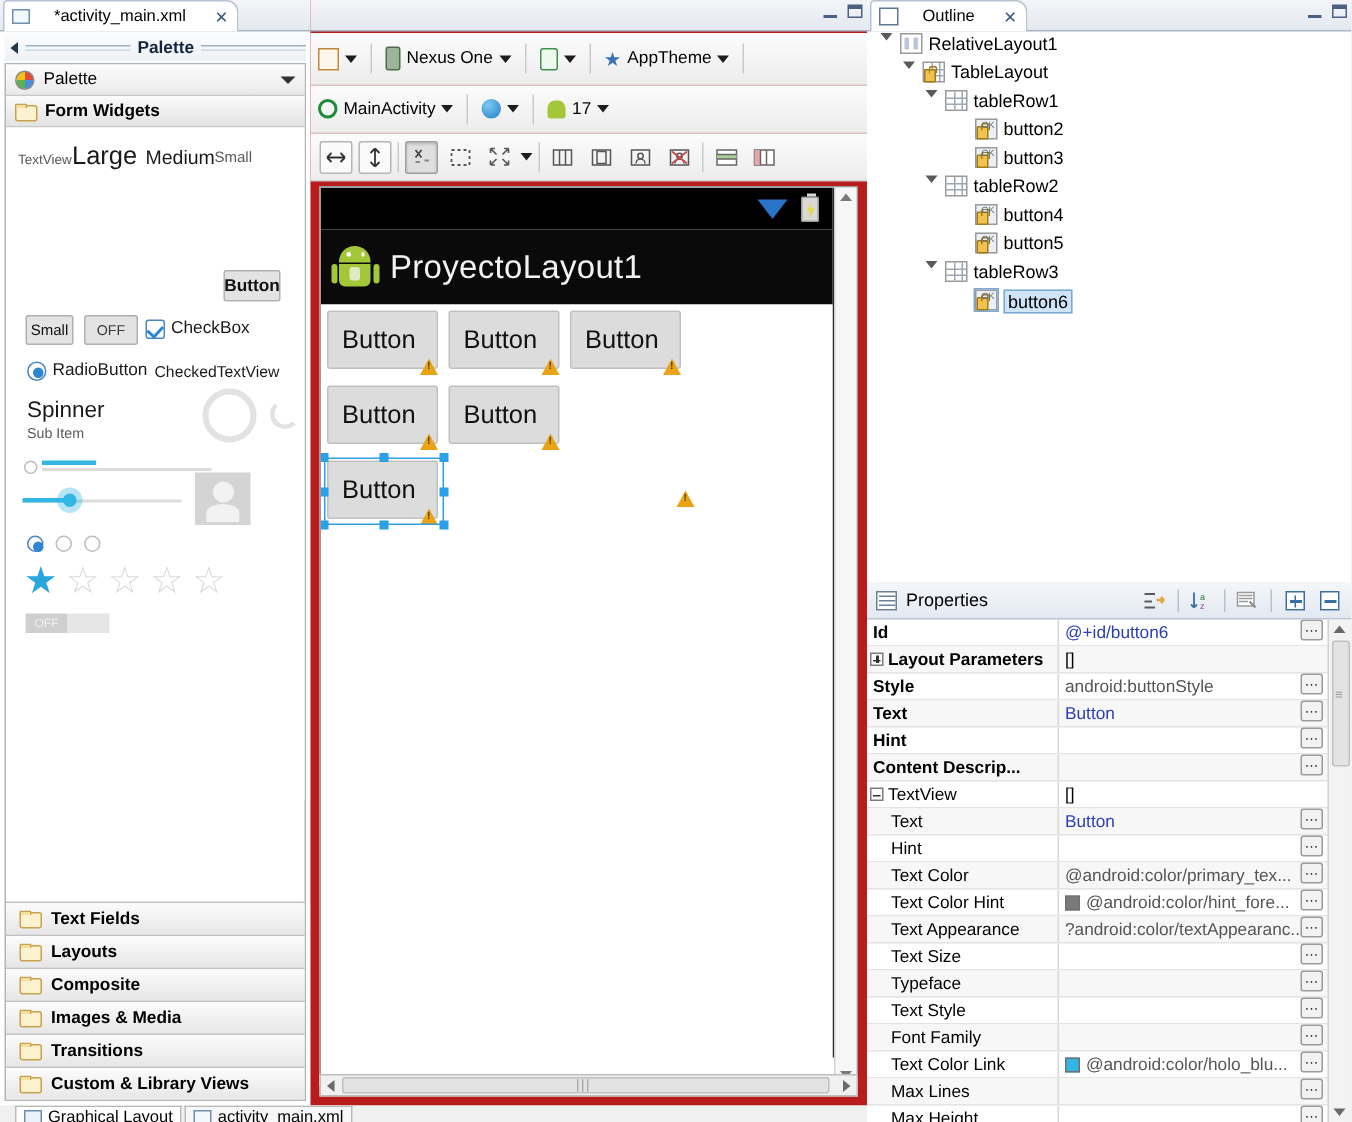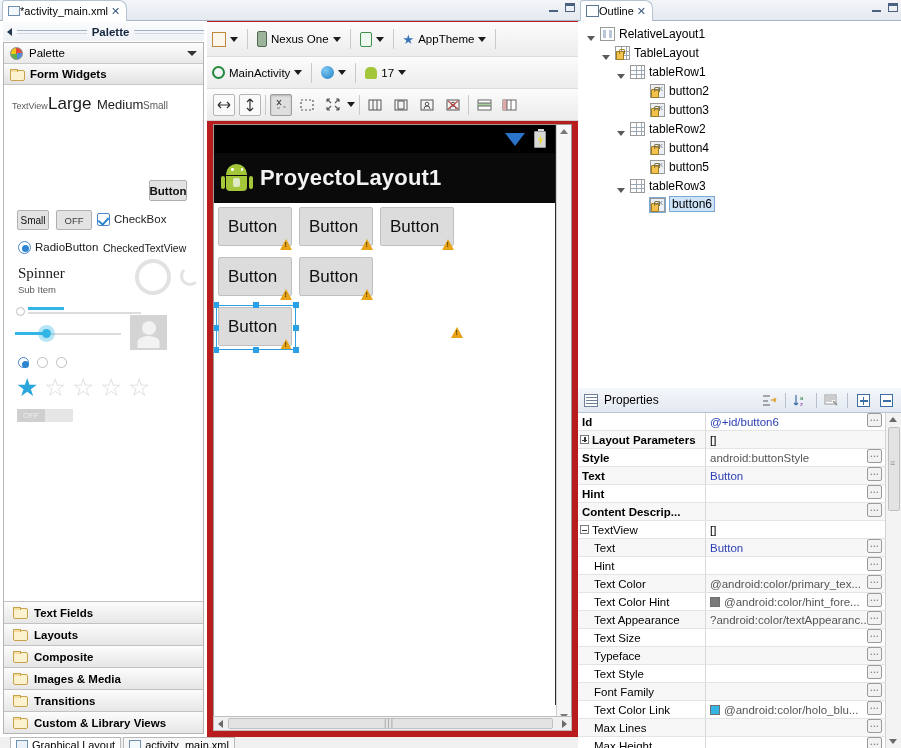--- a/index.html
+++ b/index.html
@@ -15,21 +15,21 @@
 
   
   .panel { position: absolute; background: #fff; }
   .view-tab-strip {
     position: absolute; left: 0; top: 0; height: 21px; width: 100%;
     background: linear-gradient(#f3f5f8, #e4e9f0);
     border-bottom: 1px solid #a6b4c6;
   }
   .view-tab {
     position: absolute; left: 2px; top: 0px; height: 21px;
-    display: flex; align-items: center; gap: 0;
+    display: flex; align-items: center; gap: 16px;
     padding: 0 6px 0 5px;
     background: #fff;
     border: 1px solid #b4c2d2; border-bottom: none;
     border-radius: 3px 8px 0 0;
     font-size: 11px;
     white-space: nowrap;
   }
   .view-tab.active { background: #ffffff; }
   .tab-close { color: #3d5a80; font-size: 11px; margin-left: 3px; }
   .minmax { position: absolute; right: 3px; top: 3px; display: flex; gap: 7px; align-items: center; }
@@ -160,21 +160,21 @@
   #battery::after{content:"";position:absolute;left:3px;top:2px;width:5px;height:12px;
       background:linear-gradient(#f3e14a,#e5cf2f); clip-path: polygon(60% 0,0 55%,42% 55%,28% 100%,100% 40%,52% 40%);}
   #action-bar { height:50px; background:#0a0a0a; display:flex; align-items:center; gap:9px; padding-left:9px; }
   #app-icon { width:28px;height:30px;position:relative;flex:0 0 auto; }
   #app-icon .head{position:absolute;left:3px;top:1px;width:21px;height:11px;border-radius:11px 11px 0 0;background:#a4c639;}
   #app-icon .body{position:absolute;left:3px;top:13px;width:21px;height:15px;border-radius:0 0 4px 4px;background:#a4c639;}
   #app-icon .eye{position:absolute;top:5px;width:2.5px;height:2.5px;border-radius:50%;background:#fff;}
   #app-icon .arml,#app-icon .armr{position:absolute;top:13px;width:4px;height:13px;border-radius:3px;background:#a4c639;}
   #app-icon .arml{left:-2px;} #app-icon .armr{right:-2px;}
   #app-icon .chest{position:absolute;left:10px;top:15px;width:7px;height:9px;background:#dfe9c2;border-radius:2px;}
-  #app-title { color:#f2f2f2; font-size:22px; font-weight:700; letter-spacing:.2px;}
+  #app-title { color:#f2f2f2; font-size:22px; font-weight:400; letter-spacing:.2px;}
   #device-body { position:relative; height:502px; background:#fff; }
 
   .abtn {
     position:absolute; background:#dcdcdc; border:1px solid #c0c0c0; border-radius:2px;
     display:flex; align-items:center; padding-left:9px; color:#111; font-size:17px;
   }
   .warn { position:absolute; width:12px;height:11px; }
   .warn::before{content:"";position:absolute;left:0;top:0;width:0;height:0;
      border-left:6px solid transparent;border-right:6px solid transparent;border-bottom:11px solid #e8a317;}
   .warn::after{content:"!";position:absolute;left:4.6px;top:2px;font-size:7px;line-height:8px;color:#5a4200;font-weight:bold;}
@@ -184,21 +184,21 @@
   
   .sb-v { position:absolute; width:15px; background:#f6f6f6; border-left:1px solid #d2d2d2; }
   .sb-h { position:absolute; height:15px; background:#f6f6f6; border-top:1px solid #d2d2d2; }
   .sb-thumb { position:absolute; background:#e3e3e3; border:1px solid #c0c0c0; border-radius:2px; }
   .sb-arrow { position:absolute; width:0;height:0; }
   .sb-grip { position:absolute; color:#9a9a9a; font-size:9px; letter-spacing:1px;}
 
   
   #outline-panel { left: 578px; top: 0; width: 323px; height: 388px; background:#fff;}
   #outline-tree { position:absolute; left:1px; top:22px; width:321px; height:365px; background:#fff; overflow:hidden;}
-  .tr { height:19px; display:flex; align-items:flex-end; gap:4px; font-size:12px; white-space:nowrap;}
+  .tr { height:19px; display:flex; align-items:flex-start; gap:4px; font-size:12px; white-space:nowrap;}
   .tw { width:0;height:0;border-left:4px solid transparent;border-right:4px solid transparent;
         border-top:5px solid #5a5a5a; flex:0 0 auto; margin-right:1px;}
   .tw.hidden{visibility:hidden;}
   .ti { width:15px;height:14px;flex:0 0 auto;position:relative;background:#fff;border:1px solid #9a9a9a;}
   .ti.rel::before{content:"";position:absolute;left:2px;top:2px;width:3px;height:8px;background:#b9c7d6;}
   .ti.rel::after{content:"";position:absolute;right:2px;top:2px;width:3px;height:8px;background:#b9c7d6;}
   .ti.grid{background:
      linear-gradient(#9aa7b4,#9aa7b4) 0 4px/100% 1px no-repeat,
      linear-gradient(#9aa7b4,#9aa7b4) 0 8px/100% 1px no-repeat,
      linear-gradient(#9aa7b4,#9aa7b4) 5px 0/1px 100% no-repeat,
@@ -292,21 +292,21 @@
 
         <span class="pbtn" style="left:13px;top:125px;width:32px;height:20px;font-size:10px;">Small</span>
         <span class="pbtn" style="left:52px;top:125px;width:36px;height:20px;font-size:9.5px;color:#3a3a3a;">OFF</span>
         <span class="pcheck" style="left:93px;top:128px;"></span>
         <span class="w-tv" style="left:110px;top:128px;font-size:11.5px;color:#1a1a1a;">CheckBox</span>
 
         <span class="pradio on" style="left:14px;top:156px;"></span>
         <span class="w-tv" style="left:31px;top:156px;font-size:11.5px;color:#1a1a1a;">RadioButton</span>
         <span class="w-tv" style="left:99px;top:157px;font-size:10.5px;color:#1a1a1a;">CheckedTextView</span>
 
-        <span class="w-tv" style="left:14px;top:180px;font-size:15px;color:#1a1a1a;font-family:Liberation Serif, serif;">Spinner</span>
+        <span class="w-tv" style="left:14px;top:180px;font-size:15px;color:#1a1a1a;">Spinner</span>
         <span class="w-tv" style="left:14px;top:199px;font-size:9.5px;">Sub Item</span>
 
         <span class="ring" style="left:131px;top:174px;width:36px;height:36px;"></span>
         <span class="ring part" style="left:176px;top:181px;width:20px;height:20px;border-width:3px;"></span>
 
         <span class="pradio off" style="left:12px;top:222px;width:9px;height:9px;"></span>
         <span class="pslider-track" style="left:24px;top:227px;width:113px;"></span>
         <span class="pslider-fill" style="left:24px;top:222px;width:36px;"></span>
 
         <span class="pslider-track" style="left:11px;top:248px;width:106px;"></span>

